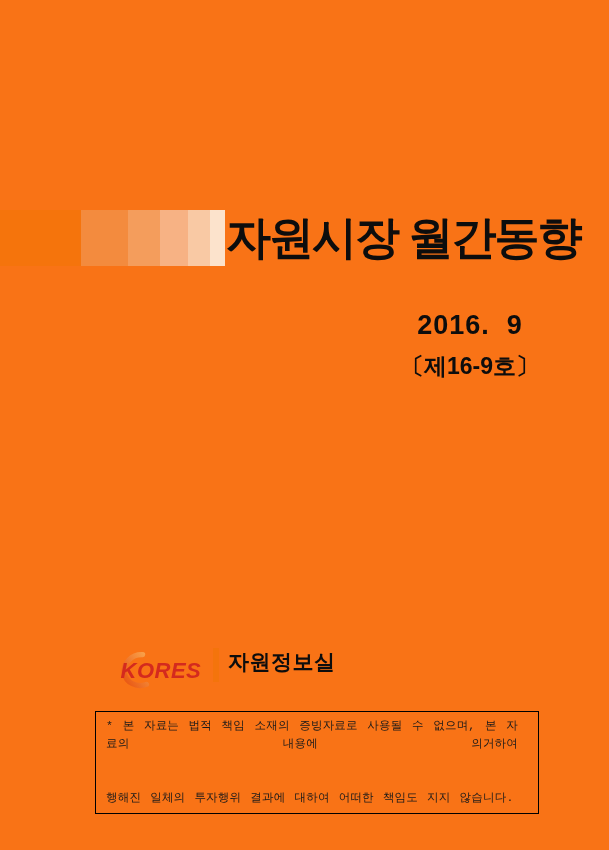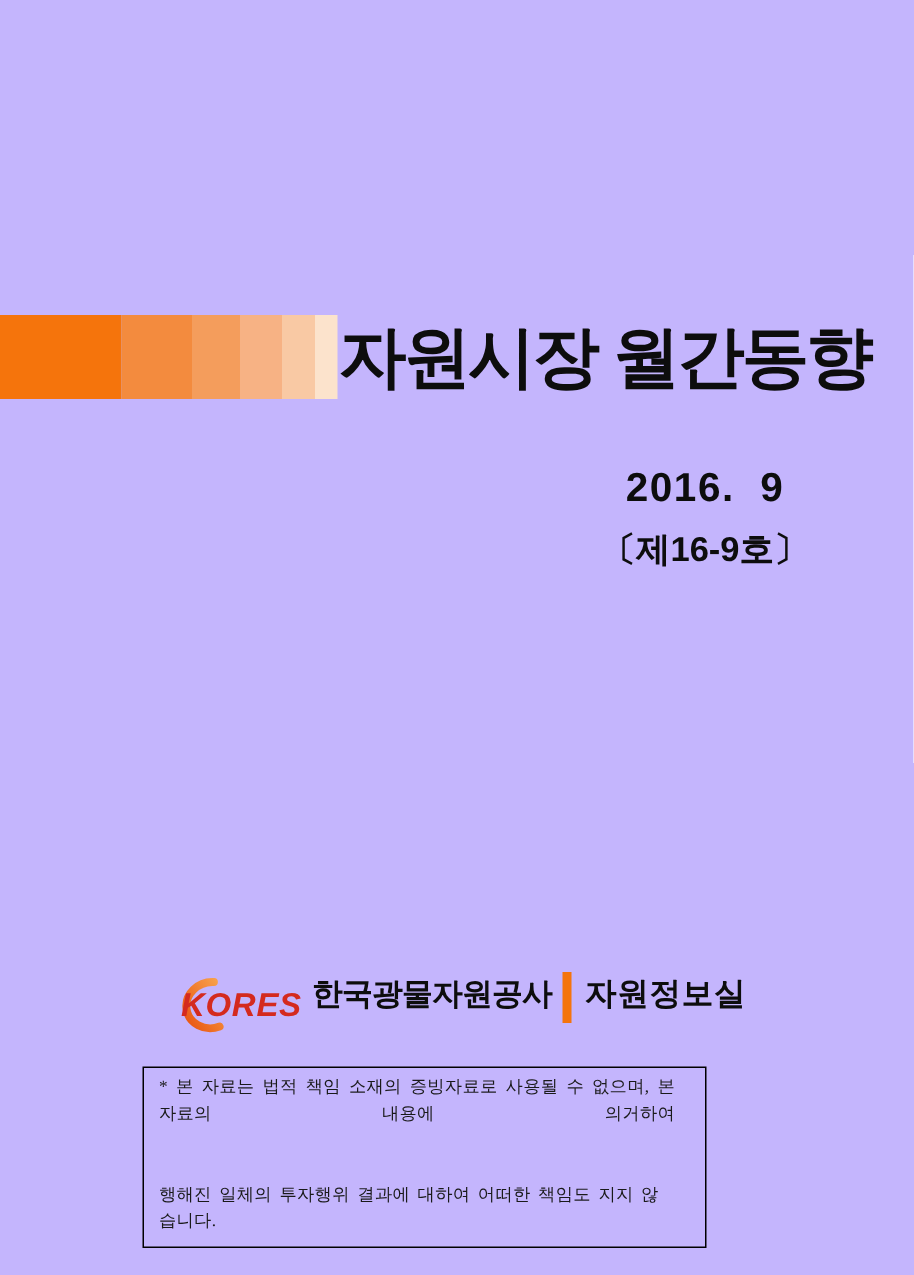--- a/index.html
+++ b/index.html
@@ -1,20 +1,20 @@
 <!DOCTYPE html>
 <html><head>
 <meta charset="utf-8">
 <style>
   html,body{
     margin:0;padding:0;background:#ffffff;
     font-family:"Liberation Sans","DejaVu Sans",sans-serif;
   }
   .page{
-    position:relative;width:609px;height:850px;background:#c4b5fd;overflow:hidden;
+    position:relative;width:609px;height:850px;background:#f97316;overflow:hidden;
   }
 
   
   .banner{
     position:absolute;left:0;top:210px;height:56px;display:flex;
   }
   .banner .seg{height:56px;}
 
   .page-title{
     position:absolute;left:226px;top:206px;height:64px;line-height:64px;
@@ -45,23 +45,23 @@
   }
   .divider-bar{
     width:6px;height:34px;margin:0 9px 0 7px;flex:0 0 auto;
   }
   .dept-name{
     font-size:21px;font-weight:700;color:#0d0d0d;letter-spacing:0.5px;white-space:nowrap;
   }
 
   
   .disclaimer-box{
-    position:absolute;left:95px;top:711px;width:376px;box-sizing:border-box;
+    position:absolute;left:95px;top:711px;width:444px;box-sizing:border-box;
     border:1.5px solid #000000;padding:5px 20px 7px 10px;
-    font-family:Liberation Serif, serif;
+    font-family:Liberation Mono, monospace;
     font-size:11.5px;color:#1a1a1a;line-height:1.55;letter-spacing:0.2px;
   }
   .disclaimer-line-1{
     text-align:justify;text-align-last:justify;word-spacing:2px;
   }
   .disclaimer-line-2{
     text-align:left;word-spacing:2px;margin-top:36px;
   }
 </style>
 </head>
@@ -89,21 +89,20 @@
     <svg class="kores-logo" viewBox="0 0 100 46">
       <defs>
         <linearGradient id="swooshGrad" x1="0" y1="1" x2="1" y2="0">
           <stop offset="0" stop-color="#E8520F"></stop>
           <stop offset="1" stop-color="#F8A24C"></stop>
         </linearGradient>
       </defs>
       <path d="M 36 7 A 17.5 16 -15 1 0 40 38" fill="none" stroke="url(#swooshGrad)" stroke-width="5.5" stroke-linecap="round"></path>
       <text x="13" y="31" font-size="23" font-weight="bold" font-style="italic" letter-spacing="0.5" font-family="Liberation Sans, DejaVu Sans, sans-serif" fill="#D42A1E">KORES</text>
     </svg>
-    <span class="org-name">한국광물자원공사</span>
     <span class="divider-bar" style="background-color: rgb(244, 116, 12);"></span>
     <span class="dept-name">자원정보실</span>
   </div>
 
   <div class="disclaimer-box">
     <div class="disclaimer-line-1">* 본 자료는 법적 책임 소재의 증빙자료로 사용될 수 없으며, 본 자료의 내용에 의거하여</div>
     <div class="disclaimer-line-2">행해진 일체의 투자행위 결과에 대하여 어떠한 책임도 지지 않습니다.</div>
   </div>
 
 </div>

